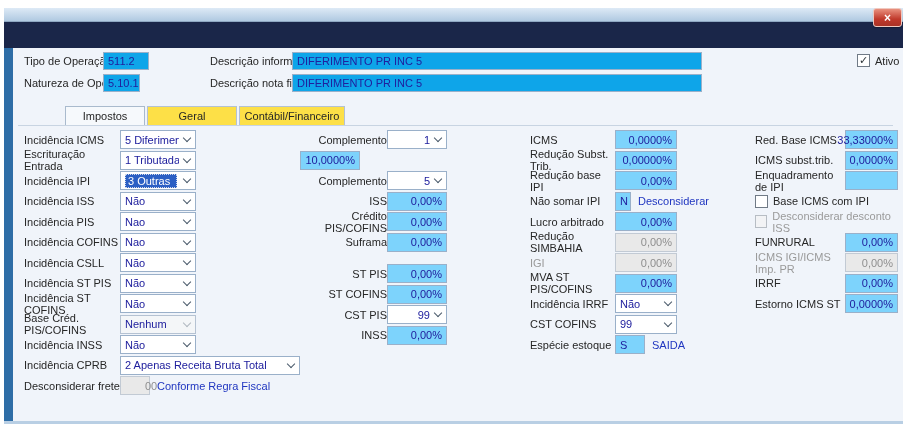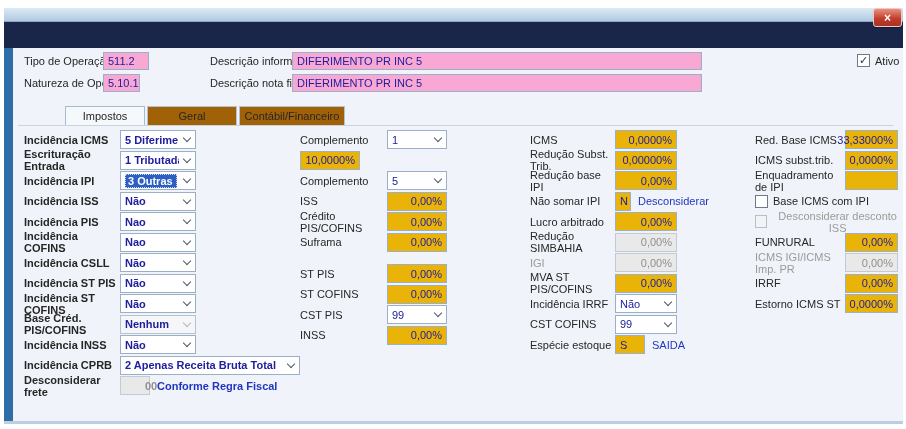--- a/index.html
+++ b/index.html
@@ -10,62 +10,62 @@
     border-bottom:1px solid #8fa8c2;box-sizing:border-box;}
   .close-btn{position:absolute;top:0px;right:1px;width:27px;height:17px;border:1px solid #f0c9c0;
     border-radius:3px;background:linear-gradient(#e9907e,#c0392b 60%,#a93226);display:flex;
     align-items:center;justify-content:center;color:#fff;font-weight:bold;font-size:12px;
     box-shadow:0 1px 1px rgba(0,0,0,.25);cursor:pointer;z-index:5;}
   .navband{height:26px;background:#1a2649;}
   .form{position:relative;height:373px;background:#f0f4fa;}
   .leftstrip{position:absolute;left:0;top:0;bottom:0;width:9px;background:#2e6da6;}
   .bottomstrip{height:3px;background:#b9cfe4;}
   .hlbl{position:absolute;height:18px;display:flex;align-items:center;color:#262626;}
-  .hinput{position:absolute;height:18px;border:1px solid #9ab0c9;background:#f9a8d4;color:#20209e;
+  .hinput{position:absolute;height:18px;border:1px solid #9ab0c9;background:#0ea5e9;color:#20209e;
     display:flex;align-items:center;padding:0 4px;box-sizing:border-box;}
 
   .tabs{position:absolute;left:14px;top:58px;right:10px;height:19px;display:flex;
     border-bottom:1px solid #c8d4e2;padding-left:47px;}
   .tab{height:19px;display:flex;align-items:center;justify-content:center;box-sizing:border-box;
-    background:#a16207;border:1px solid #b4c2d2;border-bottom:none;margin-right:2px;cursor:pointer;}
+    background:#fde047;border:1px solid #b4c2d2;border-bottom:none;margin-right:2px;cursor:pointer;}
   .tab.active{background:#f6f9fc;border-color:#a9bacd;position:relative;top:0;}
   .t1{width:80px;}.t2{width:90px;}.t3{width:106px;}
 
   .col{position:absolute;top:82px;}
-  .c1{left:20px;font-weight:bold;}.c2{left:296px;}.c3{left:526px;}.c4{left:751px;}
+  .c1{left:20px;}.c2{left:296px;text-align:right;}.c3{left:526px;}.c4{left:751px;}
   .row{display:flex;align-items:center;height:19px;margin-bottom:1.5px;}
   .gap{height:11px;}
   .lbl{display:inline-block;color:#262626;}
   .c1 .lbl{width:96px;}.c2 .lbl{width:87px;}.c3 .lbl{width:85px;}.c4 .lbl{width:90px;}
   .lbl.gray{color:#9a9a9a;}
 
   .combo{height:19px;border:1px solid #9ab0c9;background:#fff;display:flex;align-items:center;
     box-sizing:border-box;padding-left:4px;cursor:pointer;}
   .combo .cv{flex:1;color:#20209e;white-space:nowrap;overflow:hidden;}
   .combo .arr{width:16px;height:100%;display:flex;align-items:center;justify-content:center;}
   .combo .arr::before{content:"";width:5px;height:5px;border-right:1px solid #4a5a6a;
     border-bottom:1px solid #4a5a6a;transform:rotate(45deg);margin-top:-3px;}
   .combo.semi{background:#f4f6f8;border-color:#b5c2d2;cursor:default;}
   .combo.semi .arr::before{border-color:#b0b8c0;}
   .w76{width:76px;}.w60{width:60px;}.w62{width:62px;}.w174{width:180px;}.w133{width:133px;}
   .cv.sel{background:#2b5fc4;color:#fff !important;border:1px dotted #cfd8ea;padding:0 2px;margin-right:2px;}
 
-  .txt{height:19px;border:1px solid #9ab0c9;background:#eab308;color:#20209e;box-sizing:border-box;
+  .txt{height:19px;border:1px solid #9ab0c9;background:#7dd3fc;color:#20209e;box-sizing:border-box;
     display:flex;align-items:center;justify-content:flex-end;padding:0 4px;}
   .txt.left{justify-content:flex-start;}
   .txt.w53{width:53px;}.txt.w60{width:60px;}.txt.w62{width:62px;}
   .txt.w20{width:20px;padding-left:24px;}.txt.w16{width:16px;}.txt.w30{width:30px;}
   .txt.dis{background:#e9e9e9;color:#8f8f8f;border-color:#c2cad4;}
 
   .helper{color:#2036c0;margin-left:7px;white-space:nowrap;}
   .cb{width:13px;height:13px;border:1px solid #707a86;background:#fff;color:#2c3338;
     display:flex;align-items:center;justify-content:center;font-size:11px;line-height:11px;
     box-sizing:border-box;cursor:pointer;}
   .cb.dis{border-color:#b7bdc4;background:#f2f3f5;cursor:default;}
-  .cblbl{margin-left:5px;text-align:center;}
+  .cblbl{margin-left:5px;}
   .cblbl.gray{color:#9a9a9a;}
   .ativo{position:absolute;left:853px;top:6px;display:flex;align-items:center;}
 </style>
 </head>
 <body>
 
 <div class="screen">
 <div class="window">
 
   <div class="titlebar">

